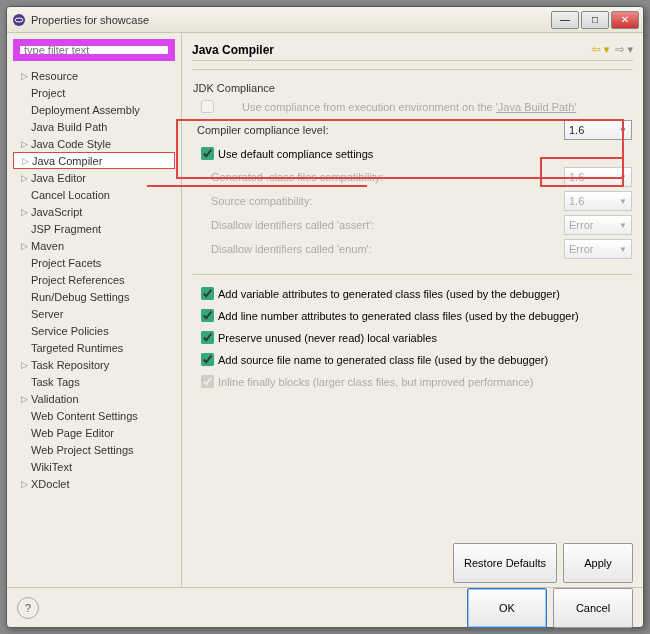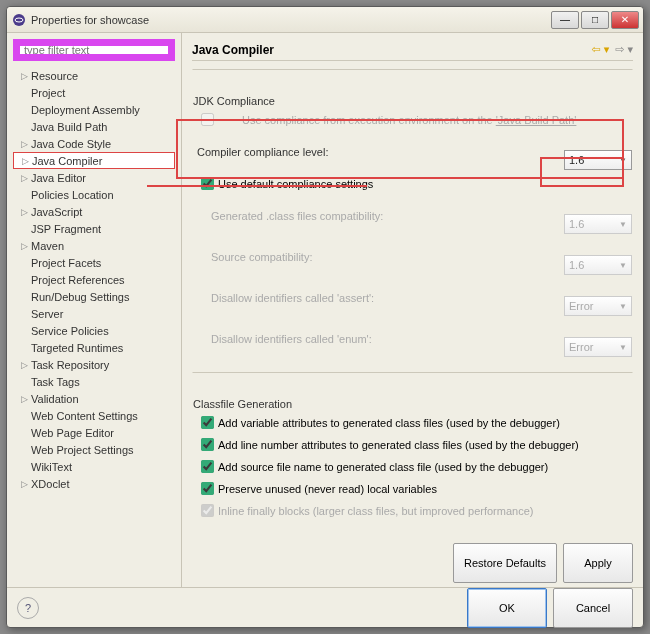--- a/index.html
+++ b/index.html
@@ -22,27 +22,27 @@
 .tree-item.selected { border: 1px solid #d44; background: #fff; }
 .annot-line { position: absolute; border-top: 2px solid #d44; }
 .main { flex: 1; padding: 6px 10px; position: relative; }
 .main-header { display: flex; align-items: center; justify-content: space-between; height: 22px; border-bottom: 1px solid #ccc8ba; margin-bottom: 6px; }
 .main-title { font-weight: bold; font-size: 12px; }
 .toolbar { display: flex; gap: 6px; }
 .toolbar span { cursor: pointer; font-size: 11px; color: #888; }
 .row { display: flex; align-items: center; margin: 4px 0; }
 .chk { width: 13px; height: 13px; margin-right: 4px; accent-color: #3a7; }
 .link { color: #2255aa; text-decoration: underline; cursor: pointer; }
-.section-label { margin-top: 19px; font-size: 11px; color: #333; }
+.section-label { margin-top: 6px; font-size: 11px; color: #333; }
 .section-box { border: 1px solid transparent; padding: 2px 0; }
 .section-box.sep { border-top: 1px solid #ccc8ba; margin-top: 8px; padding-top: 6px; }
 .form-row { display: flex; align-items: center; justify-content: space-between; margin: 4px 0 4px 18px; }
 .form-row .lbl { color: #333; }
 .form-row.dis .lbl { color: #aaa; }
-.combo { width: 68px; height: 20px; border: 1px solid #999; background: linear-gradient(#fff,#eee); display: flex; align-items: center; justify-content: space-between; padding: 0 4px; cursor: pointer; margin-top: 17px; }
+.combo { width: 68px; height: 20px; border: 1px solid #999; background: linear-gradient(#fff,#eee); display: flex; align-items: center; justify-content: space-between; padding: 0 4px; cursor: pointer; }
 .combo .val { color: #222; }
 .combo .car { color: #555; font-size: 8px; }
 .combo.dis { color: #999; border-color: #ccc; cursor: default; }
 .combo.dis .val, .combo.dis .car { color: #aaa; }
 .red-box { position: absolute; border: 2px solid #d44; pointer-events: none; }
 .chk-row { display: flex; align-items: center; margin: 3px 0 3px 4px; }
 .chk-row.dis { color: #aaa; }
 .footer-btns { position: absolute; right: 10px; bottom: 4px; display: flex; gap: 6px; }
 .btn { min-width: 70px; height: 40px; border: 1px solid #999; background: linear-gradient(#fdfdfd,#e8e8e8); border-radius: 2px; cursor: pointer; padding: 0 10px; }
 .btn.primary { border-color: #3a78c8; box-shadow: 0 0 0 1px #9bc2ee inset; }
@@ -95,21 +95,21 @@
           <div class="tree-item selected">
             <span class="arrow">▷</span>
             <span>Java Compiler</span>
           </div>
           <div class="tree-item">
             <span class="arrow">▷</span>
             <span>Java Editor</span>
           </div>
           <div class="tree-item">
             <span class="arrow"></span>
-            <span>Policies Location</span>
+            <span>Cancel Location</span>
           </div>
           <div class="tree-item">
             <span class="arrow">▷</span>
             <span>JavaScript</span>
           </div>
           <div class="tree-item">
             <span class="arrow"></span>
             <span>JSP Fragment</span>
           </div>
           <div class="tree-item">
@@ -234,37 +234,36 @@
               <span class="lbl">Disallow identifiers called 'enum':</span>
               <div class="combo dis">
                 <span class="val">Error</span>
                 <span class="car">▼</span>
               </div>
             </div>
           </div>
       </div>
 
       <div class="section-box sep">
-        <div class="section-label">Classfile Generation</div>
         <div id="cf-rows">
             <div class="chk-row">
               <input type="checkbox" class="chk" checked="" style="">
               <span>Add variable attributes to generated class files (used by the debugger)</span>
             </div>
             <div class="chk-row">
               <input type="checkbox" class="chk" checked="" style="">
               <span>Add line number attributes to generated class files (used by the debugger)</span>
             </div>
             <div class="chk-row">
               <input type="checkbox" class="chk" checked="" style="">
+              <span>Preserve unused (never read) local variables</span>
+            </div>
+            <div class="chk-row">
+              <input type="checkbox" class="chk" checked="" style="">
               <span>Add source file name to generated class file (used by the debugger)</span>
-            </div>
-            <div class="chk-row">
-              <input type="checkbox" class="chk" checked="" style="">
-              <span>Preserve unused (never read) local variables</span>
             </div>
             <div class="chk-row dis">
               <input type="checkbox" class="chk" disabled="" checked="" style="">
               <span>Inline finally blocks (larger class files, but improved performance)</span>
             </div>
           </div>
       </div>
 
       <div class="red-box" style="left:-6px; top:86px; width:448px; height:60px;"></div>
       <div class="red-box" style="left:358px; top:124px; width:84px; height:30px;"></div>

